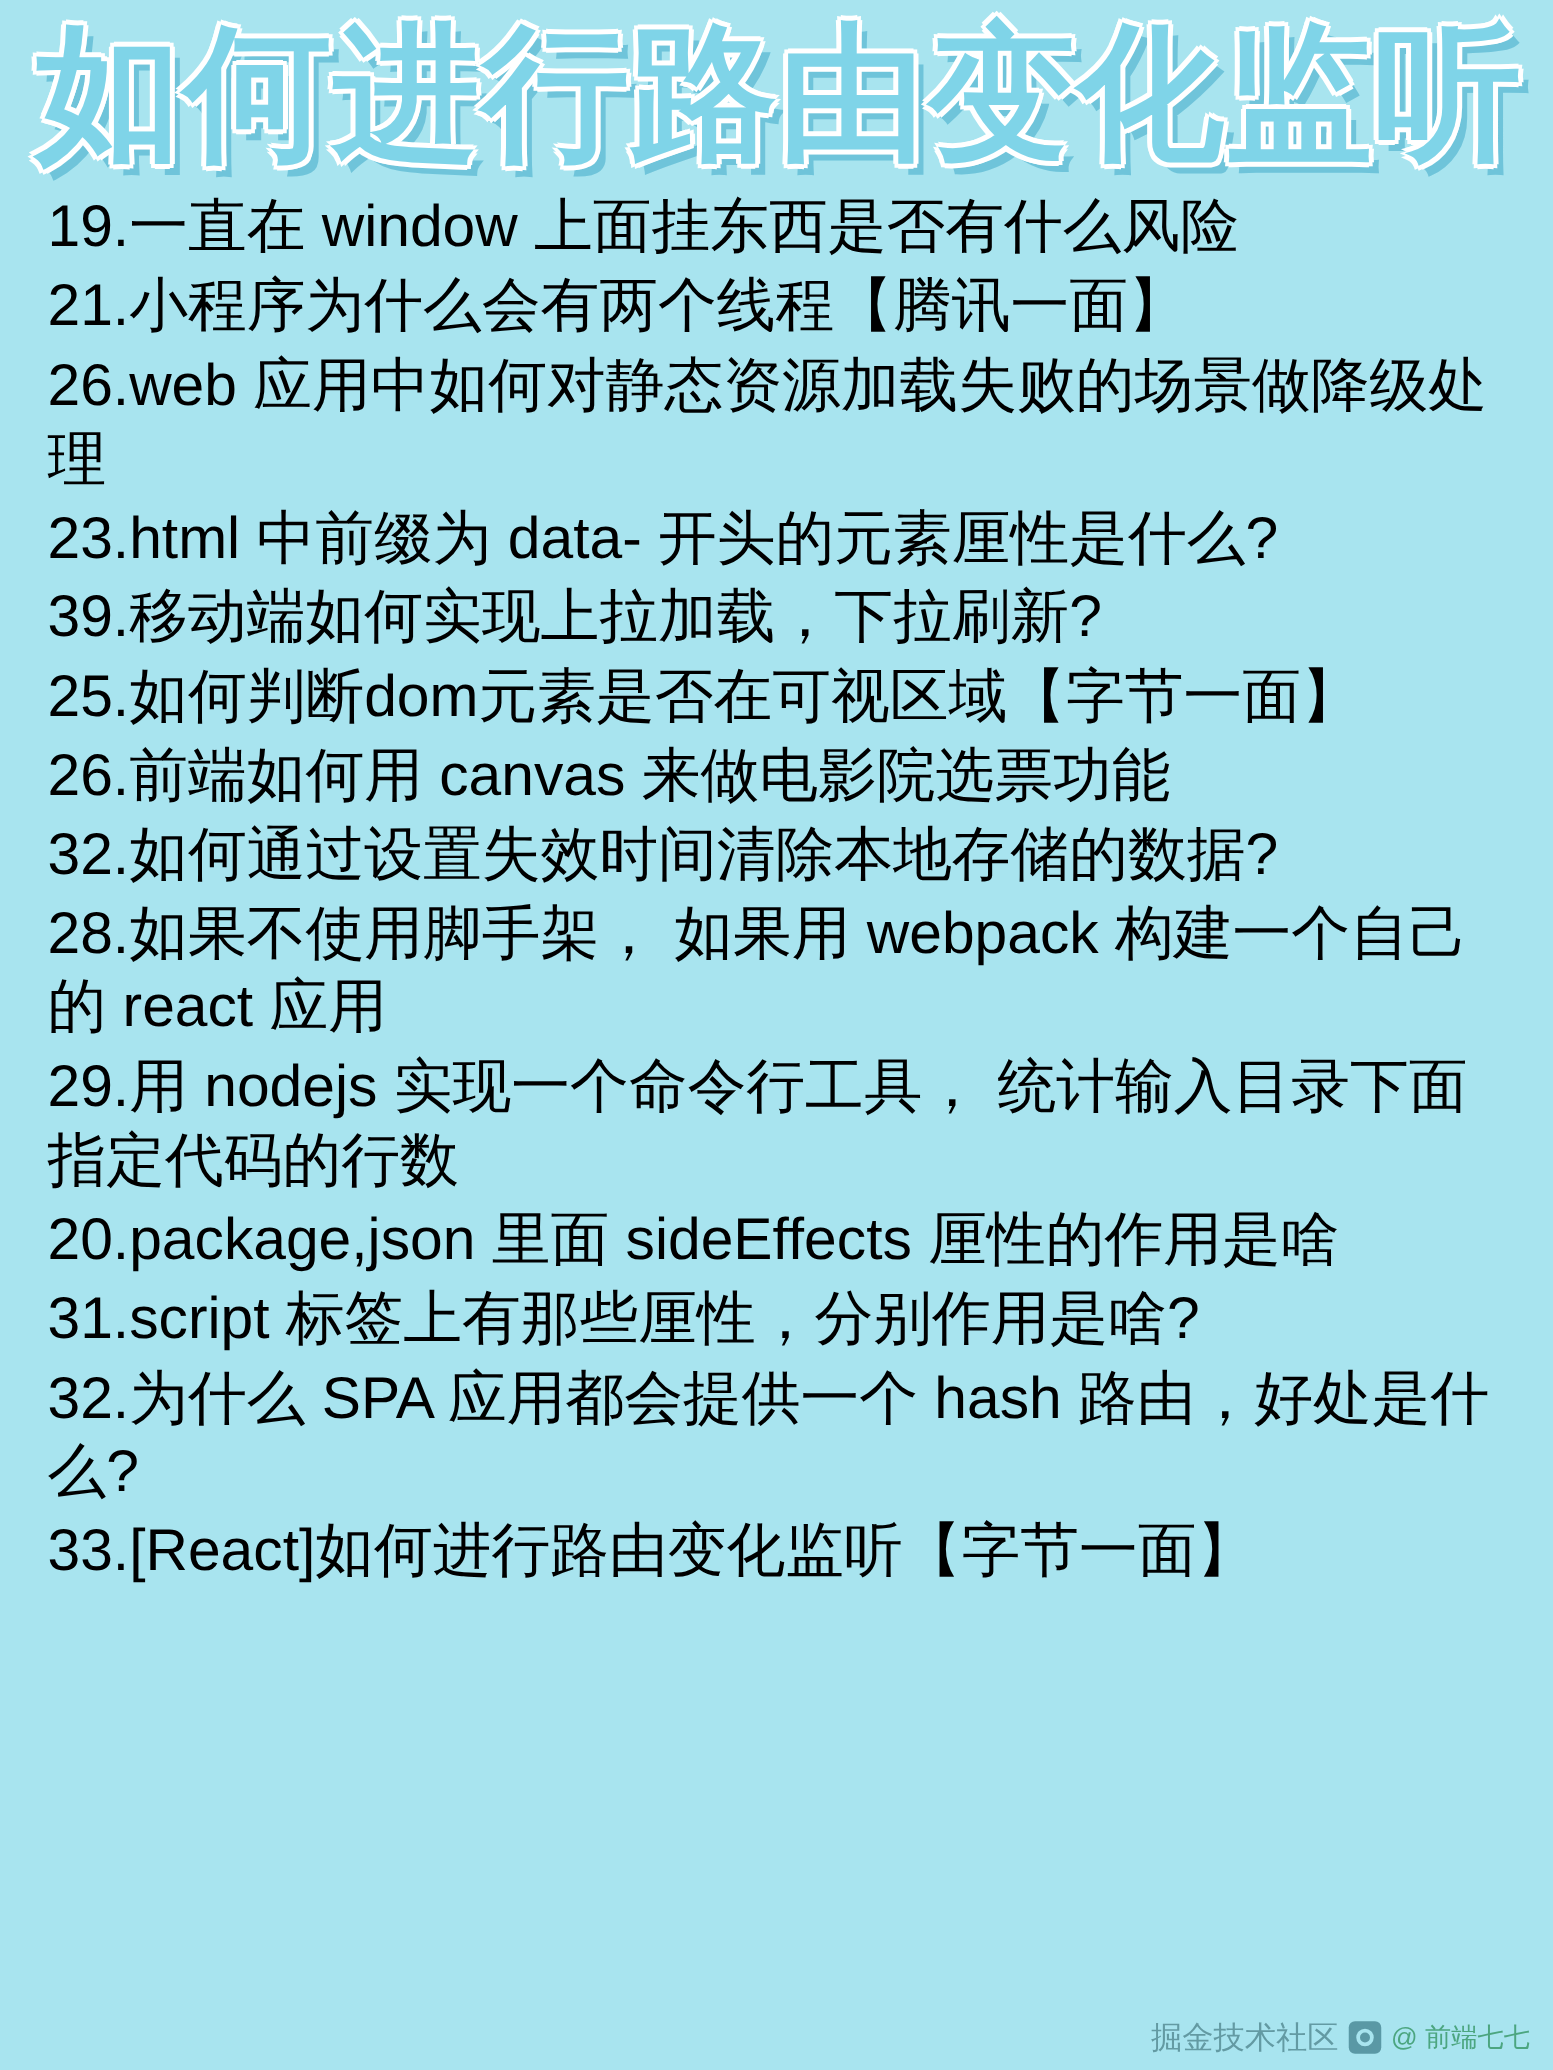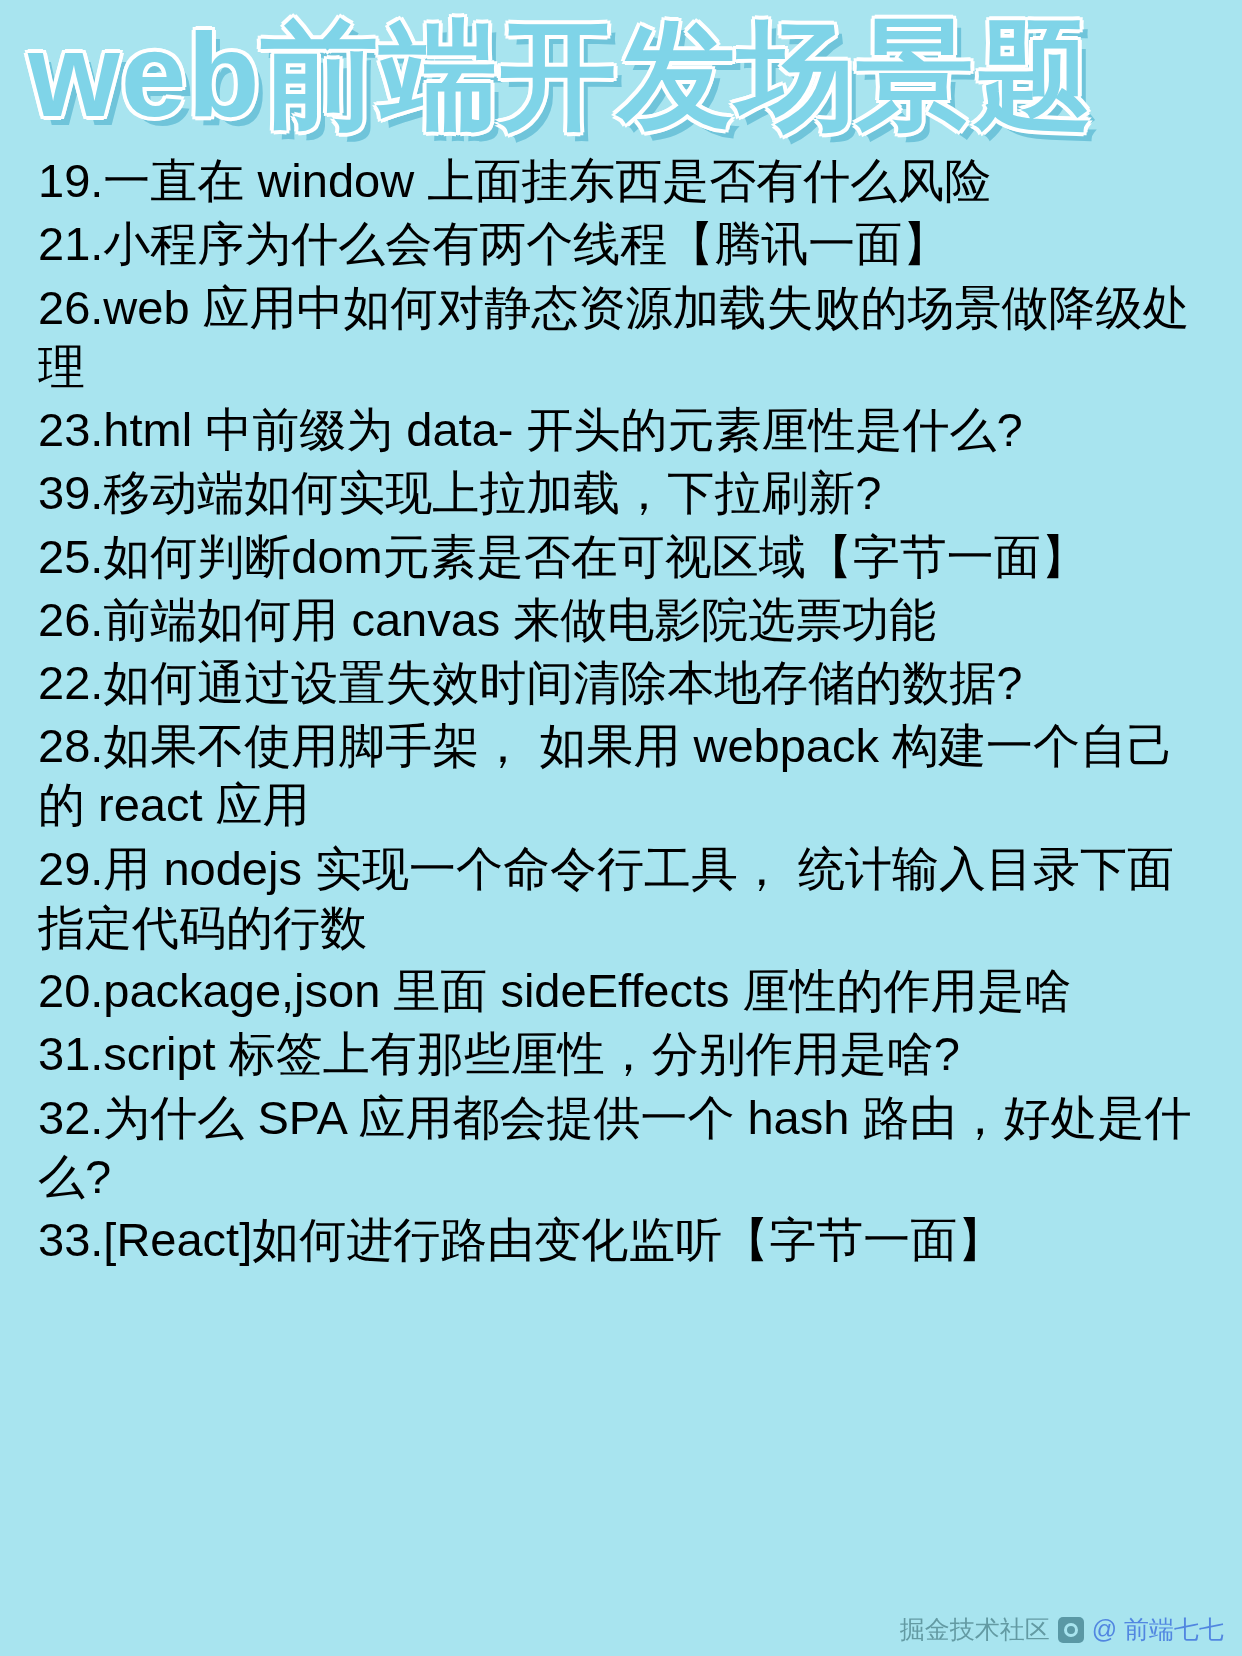--- a/index.html
+++ b/index.html
@@ -83,41 +83,41 @@
     position: absolute;
     left: 6px;
     top: 6px;
     width: 14px;
     height: 14px;
     border: 3px solid #a8e4ef;
     border-radius: 50%;
     box-sizing: border-box;
   }
   .wm-user {
-    font-size: 25px;
-    color: #1d4ed8;
+    font-size: 21px;
+    color: #15803d;
     text-align: center;
   }
 </style>
 </head>
 <body>
 
 <div class="page">
 
-  <h1 class="title">web前端开发场景题</h1>
+  <h1 class="title">如何进行路由变化监听</h1>
 
   <ul class="list">
     <li class="item">19.一直在 window 上面挂东西是否有什么风险</li>
     <li class="item">21.小程序为什么会有两个线程【腾讯一面】</li>
     <li class="item">26.web 应用中如何对静态资源加载失败的场景做降级处理</li>
     <li class="item">23.html 中前缀为 data- 开头的元素厘性是什么?</li>
     <li class="item">39.移动端如何实现上拉加载，下拉刷新?</li>
     <li class="item">25.如何判断dom元素是否在可视区域【字节一面】</li>
     <li class="item">26.前端如何用 canvas 来做电影院选票功能</li>
-    <li class="item">22.如何通过设置失效时间清除本地存储的数据?</li>
+    <li class="item">32.如何通过设置失效时间清除本地存储的数据?</li>
     <li class="item">28.如果不使用脚手架， 如果用 webpack 构建一个自己的 react 应用</li>
     <li class="item">29.用 nodejs 实现一个命令行工具， 统计输入目录下面指定代码的行数</li>
     <li class="item">20.package,json 里面 sideEffects 厘性的作用是啥</li>
     <li class="item">31.script 标签上有那些厘性，分别作用是啥?</li>
     <li class="item">32.为什么 SPA 应用都会提供一个 hash 路由，好处是什么?</li>
     <li class="item">33.[React]如何进行路由变化监听【字节一面】</li>
   </ul>
 
   <div class="watermark">
     <span class="wm-text">掘金技术社区</span>

